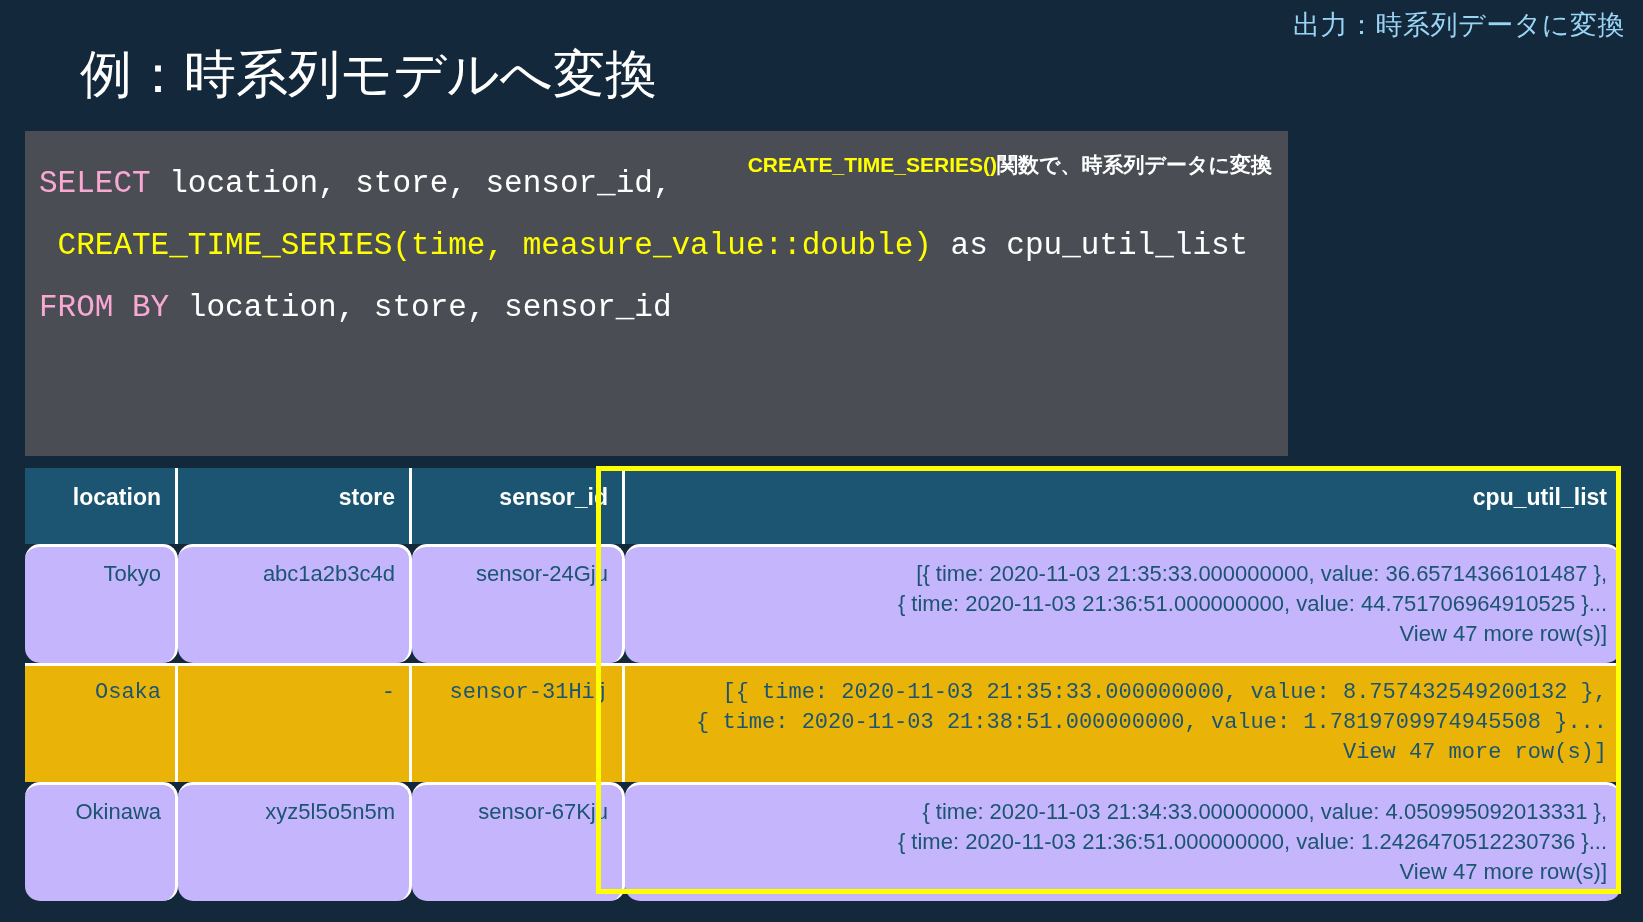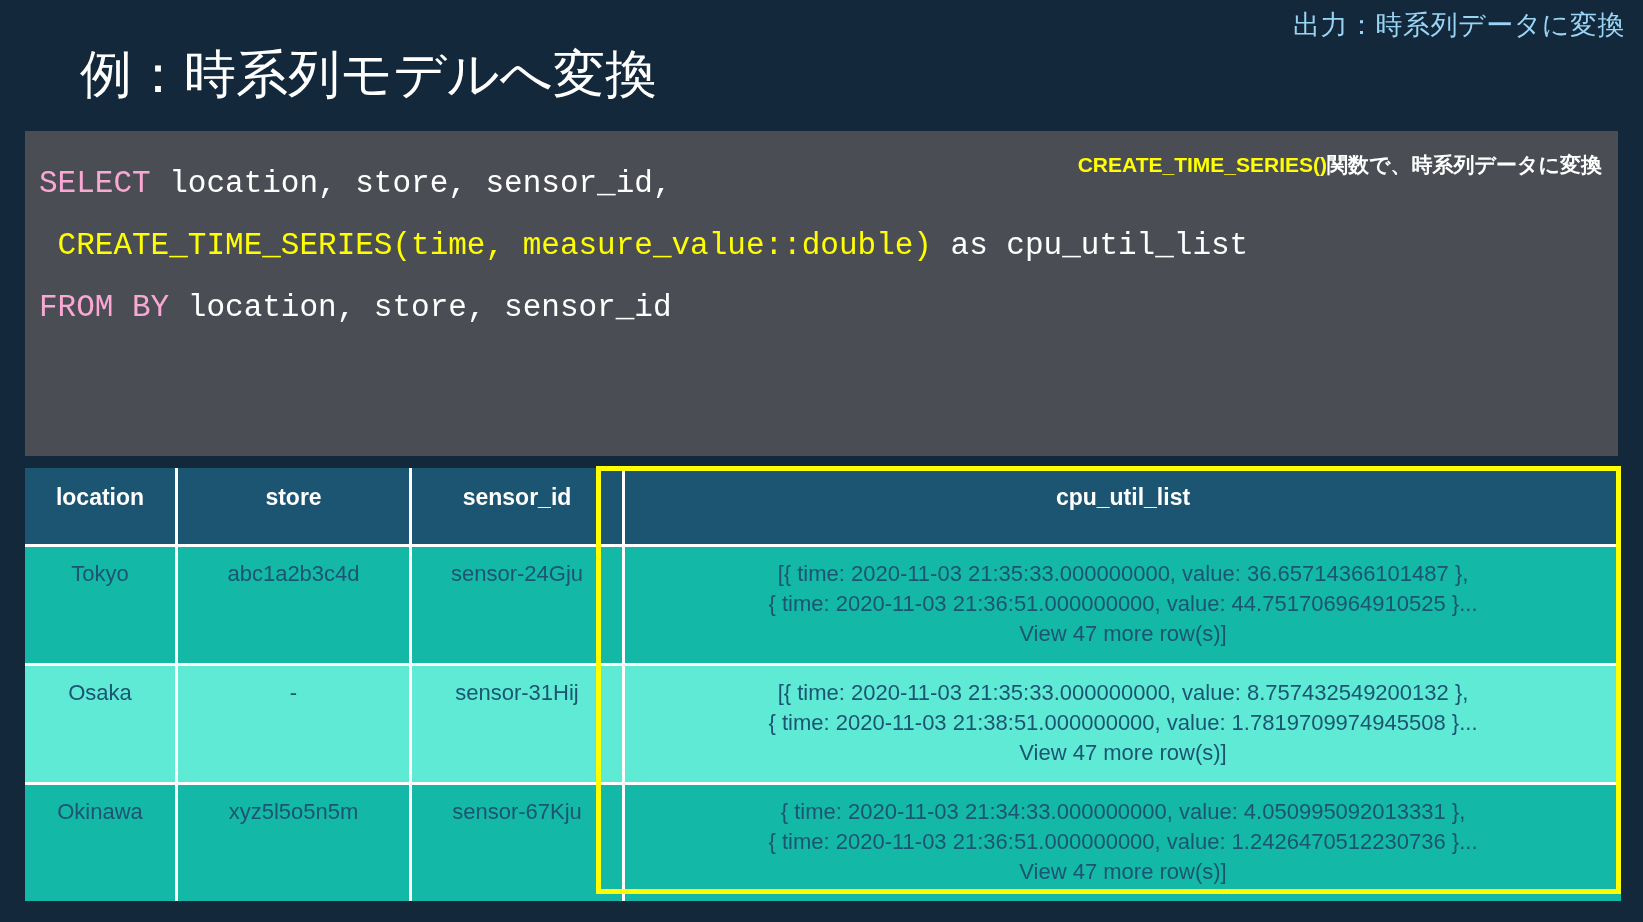--- a/index.html
+++ b/index.html
@@ -37,21 +37,21 @@
     line-height: 64px;
     font-weight: 400;
     white-space: nowrap;
   }
 
   
   .code-block {
     position: absolute;
     left: 25px;
     top: 131px;
-    width: 1593px;
+    width: 1263px;
     height: 325px;
     background: #4a4e54;
     box-sizing: border-box;
     padding: 22px 0 0 0;
   }
   .code-line {
     font-family: "Liberation Mono", "DejaVu Sans Mono", monospace;
     font-size: 31px;
     line-height: 62px;
     color: #ffffff;
@@ -80,21 +80,21 @@
     position: absolute;
     left: 25px;
     top: 468px;
     width: 1596px;
     border-collapse: separate;
     border-spacing: 0;
     table-layout: fixed;
   }
   .result-table th,
   .result-table td {
-    text-align: center;
+    text-align: right;
     vertical-align: top;
     box-sizing: border-box;
   }
   .result-table th {
     background: #1b5571;
     color: #ffffff;
     font-size: 23px;
     font-weight: bold;
     padding: 16px 14px 18px 14px;
     height: 76px;
@@ -105,22 +105,22 @@
   .result-table td {
     color: #1b5571;
     font-size: 22px;
     line-height: 30px;
     padding: 12px 14px 14px 14px;
     border-right: 3px solid #ffffff;
     border-top: 3px solid #ffffff;
   }
   .result-table td:last-child { border-right: none; }
 
-  tr.row-odd  td { background: #14b8a6; }
-  tr.row-even td { background: #5eead4; }
+  tr.row-odd  td { background: #c4b5fd; border-radius: 15px; }
+  tr.row-even td { background: #eab308; font-family: Liberation Mono, monospace; }
 
   
   .col-location { width: 153px; }
   .col-store    { width: 234px; }
   .col-sensor   { width: 213px; }
   .col-list     { width: 996px; }
 
   
   .highlight-box {
     position: absolute;

